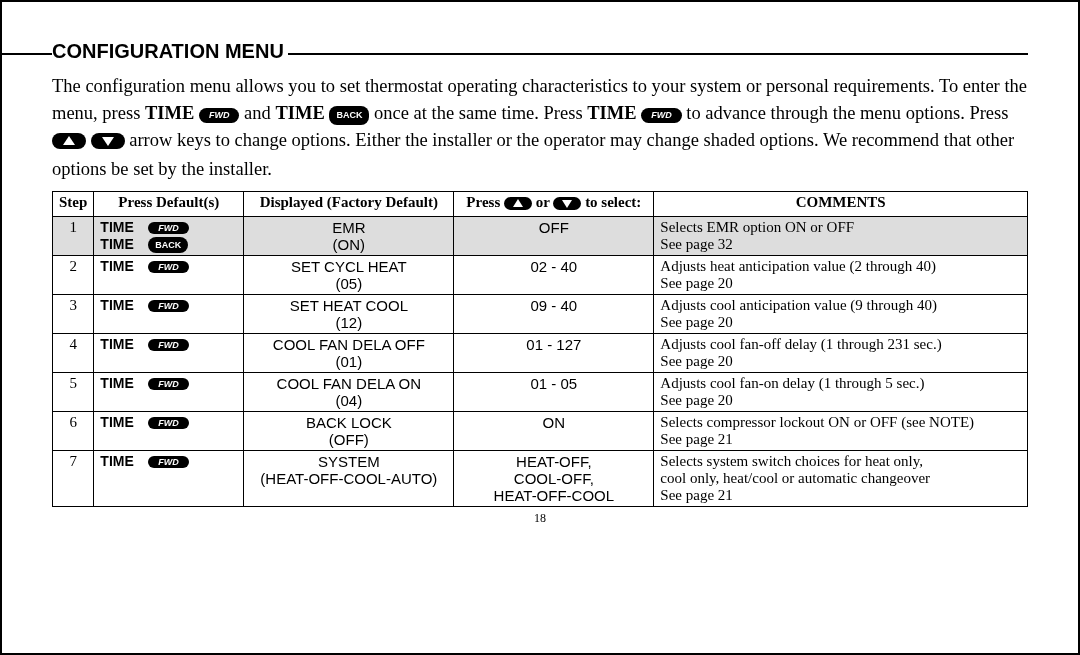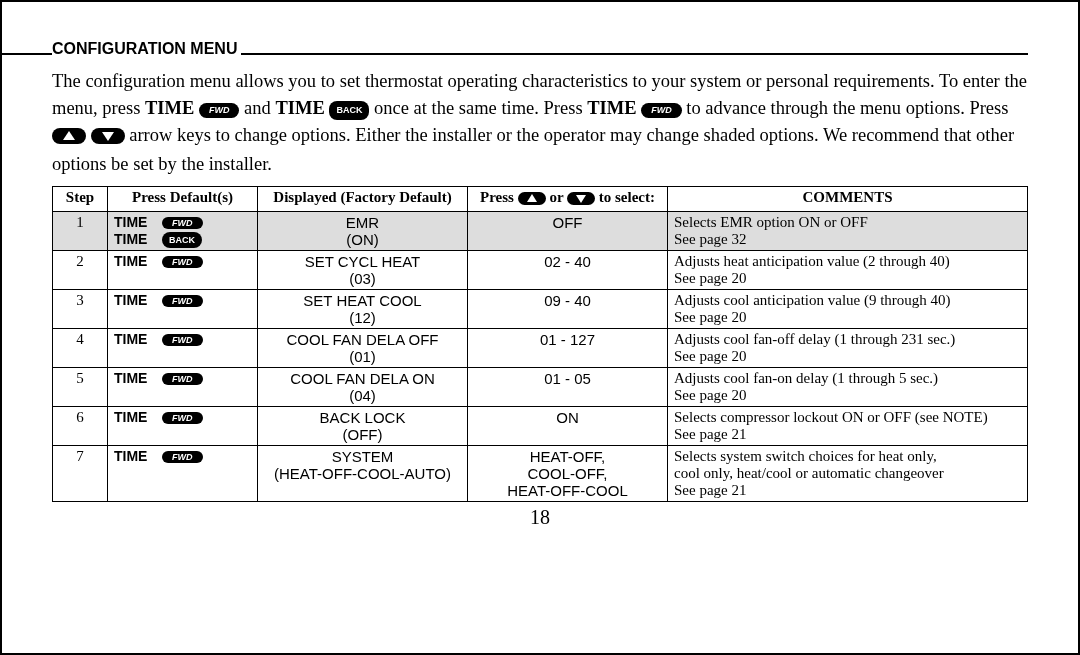--- a/index.html
+++ b/index.html
@@ -30,21 +30,21 @@
     top: 13px;
     left: 0;
     right: 0;
     height: 0;
   }
   .section-title .label {
     position: relative;
     background: #fff;
     font-family: Arial, Helvetica, sans-serif;
     font-weight: bold;
-    font-size: 16px;
+    font-size: 20px;
     padding-right: 4px;
     text-transform: uppercase;
     display: inline-block;
   }
   .section-title .preline {
     border-top: 2px solid #000;
     position: absolute;
     top: 13px;
     left: -50px;
     width: 50px;
@@ -90,28 +90,28 @@
   .btncol .time {
     font-family: Arial, Helvetica, sans-serif;
     font-weight: bold;
     font-size: 14px;
     display: inline-block;
     width: 48px;
   }
   .shaded { background: #ddd; }
   .pagenum {
     text-align: center;
-    font-size: 20px;
+    font-size: 12px;
     margin-top: 4px;
   }
   .arrowsvg {
     display: inline-block;
     vertical-align: -3px;
   }
-  .col-step    { width: 55px; }
+  .col-step    { width: 41px; }
   .col-btns    { width: 150px; }
   .col-display { width: 210px; }
   .col-select  { width: 200px; }
 </style>
 </head>
 <body>
 
 <div class="page">
 
   <div class="section-title">
@@ -191,21 +191,21 @@
             <div>See page 32</div>
           </td>
         </tr>
         <tr>
           <td class="center">2</td>
           <td class="btncol">
             <div><span class="time">TIME</span><span class="pill pill-wide">FWD</span></div>
           </td>
           <td class="center sans">
             <div>SET CYCL HEAT</div>
-            <div>(03)</div>
+            <div>(05)</div>
           </td>
           <td class="center sans">
             <div>02 - 40</div>
           </td>
           <td>
             <div>Adjusts heat anticipation value (2 through 40)</div>
             <div>See page 20</div>
           </td>
         </tr>
         <tr>

